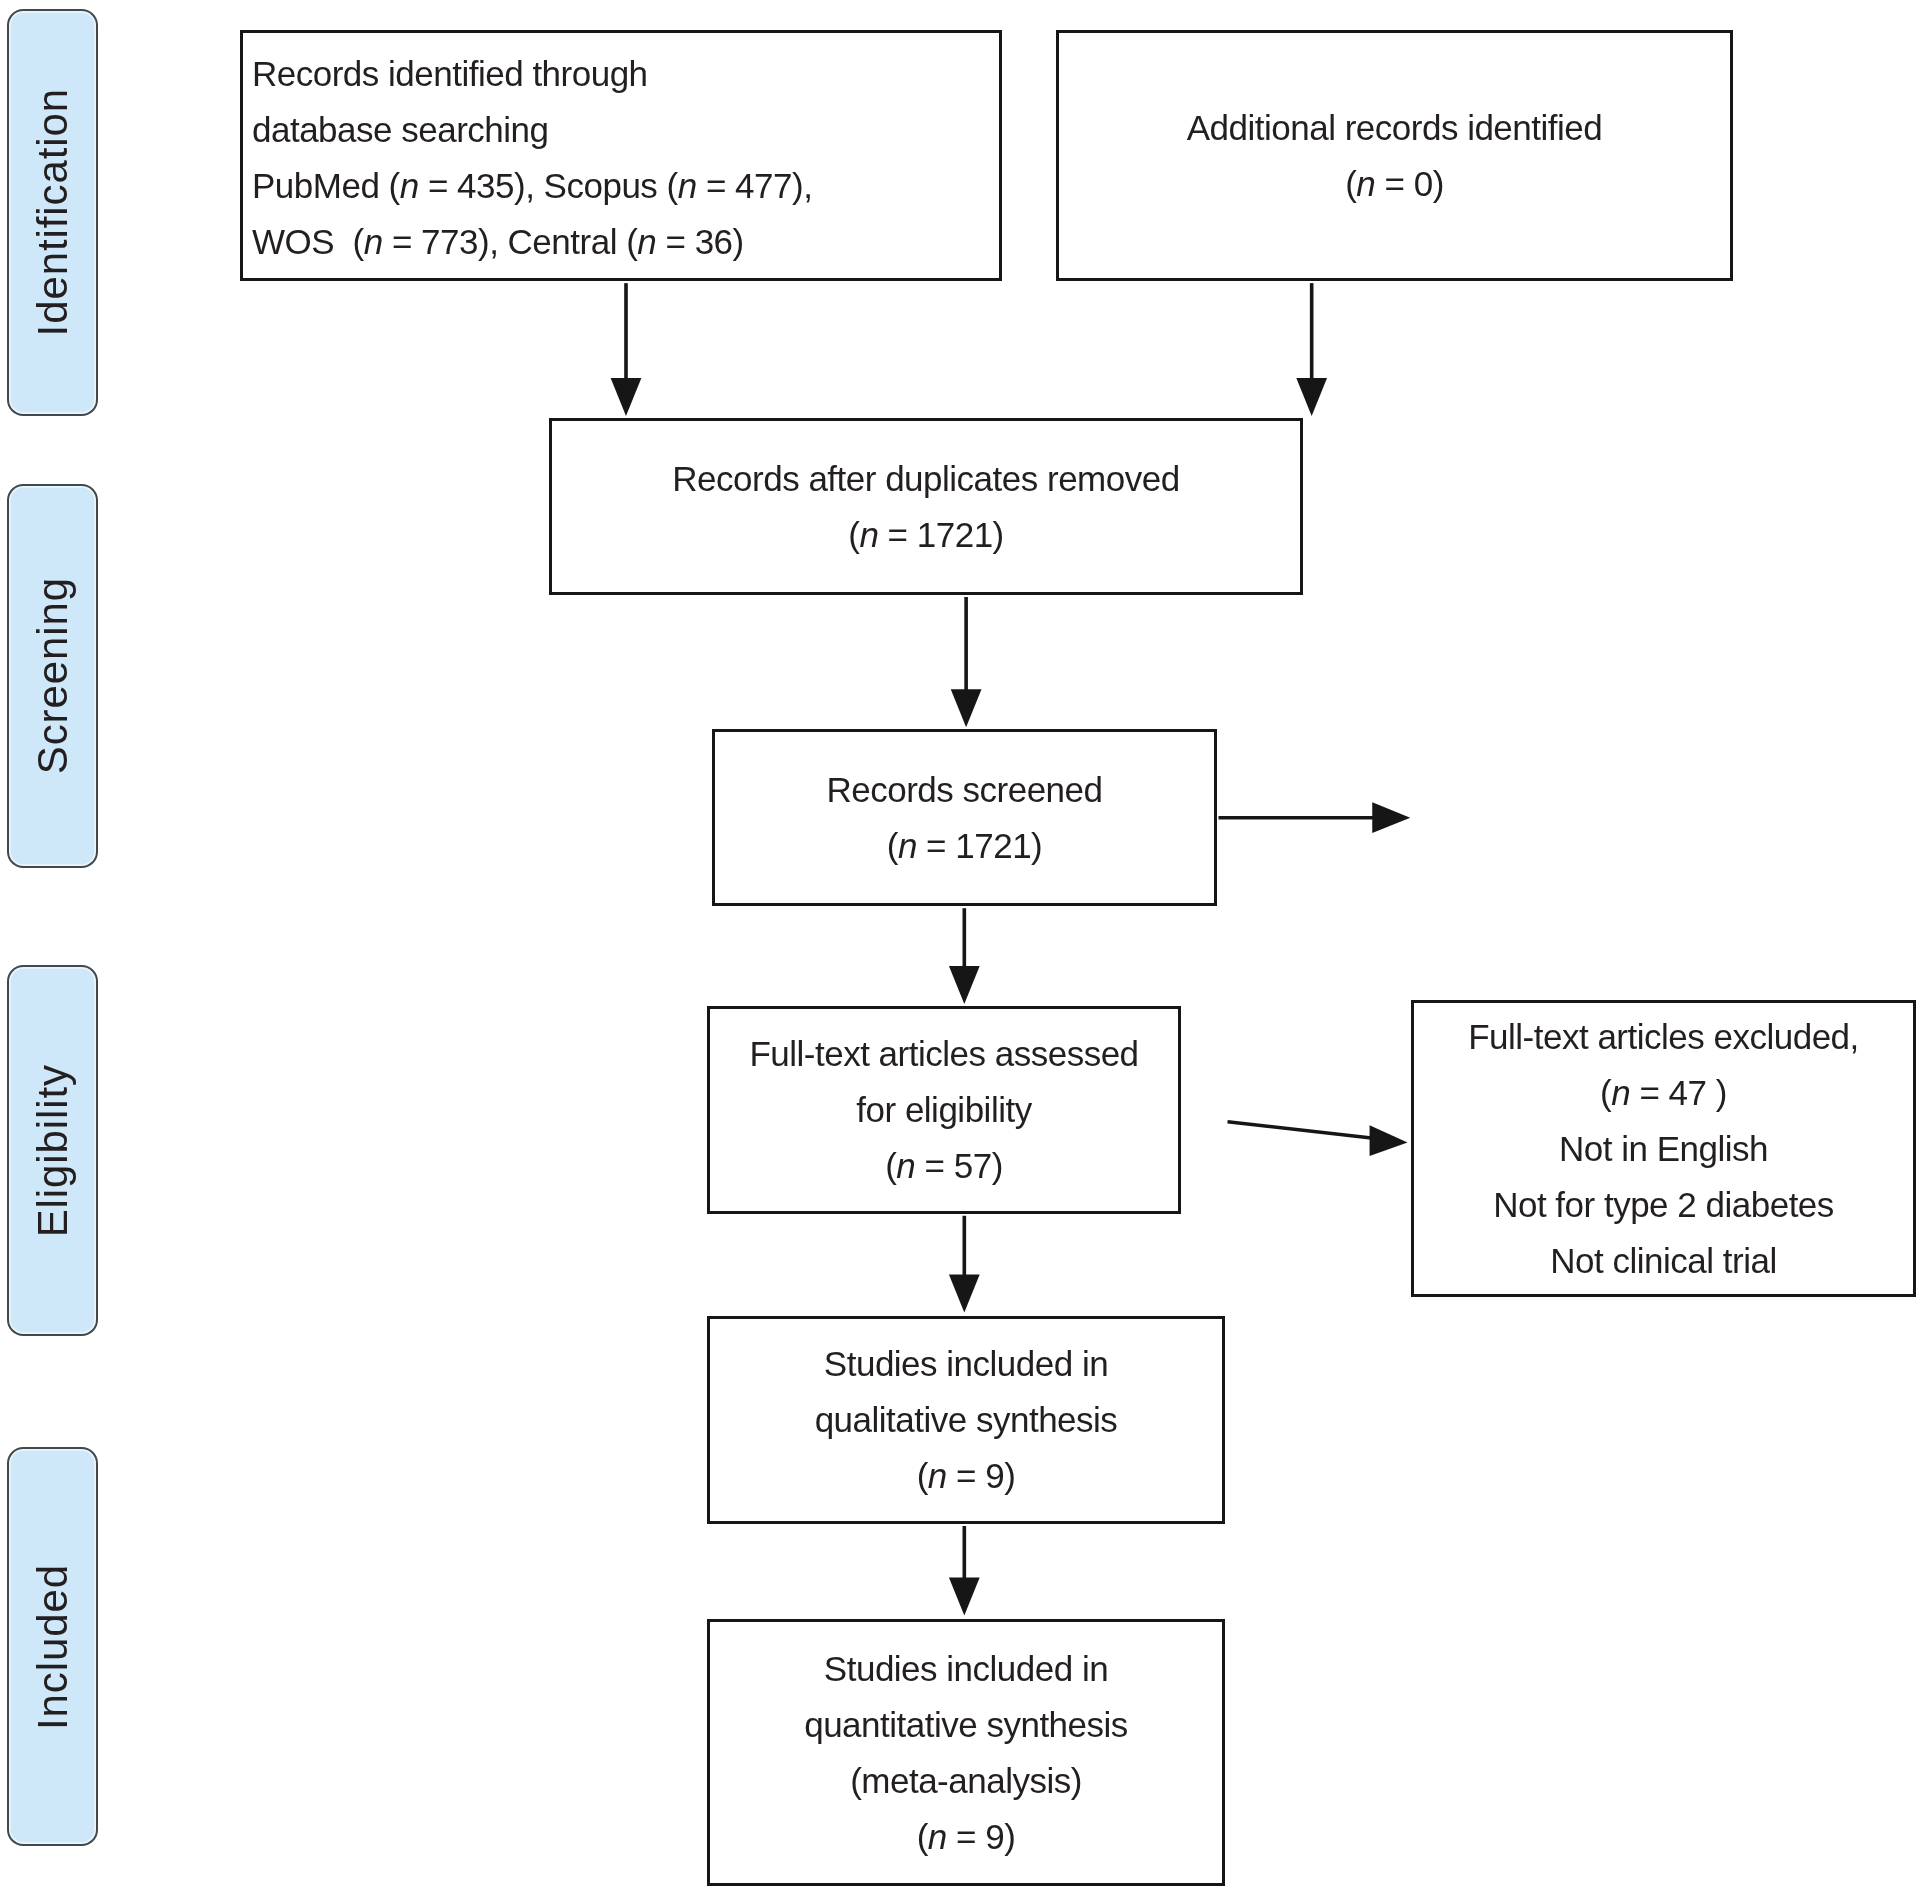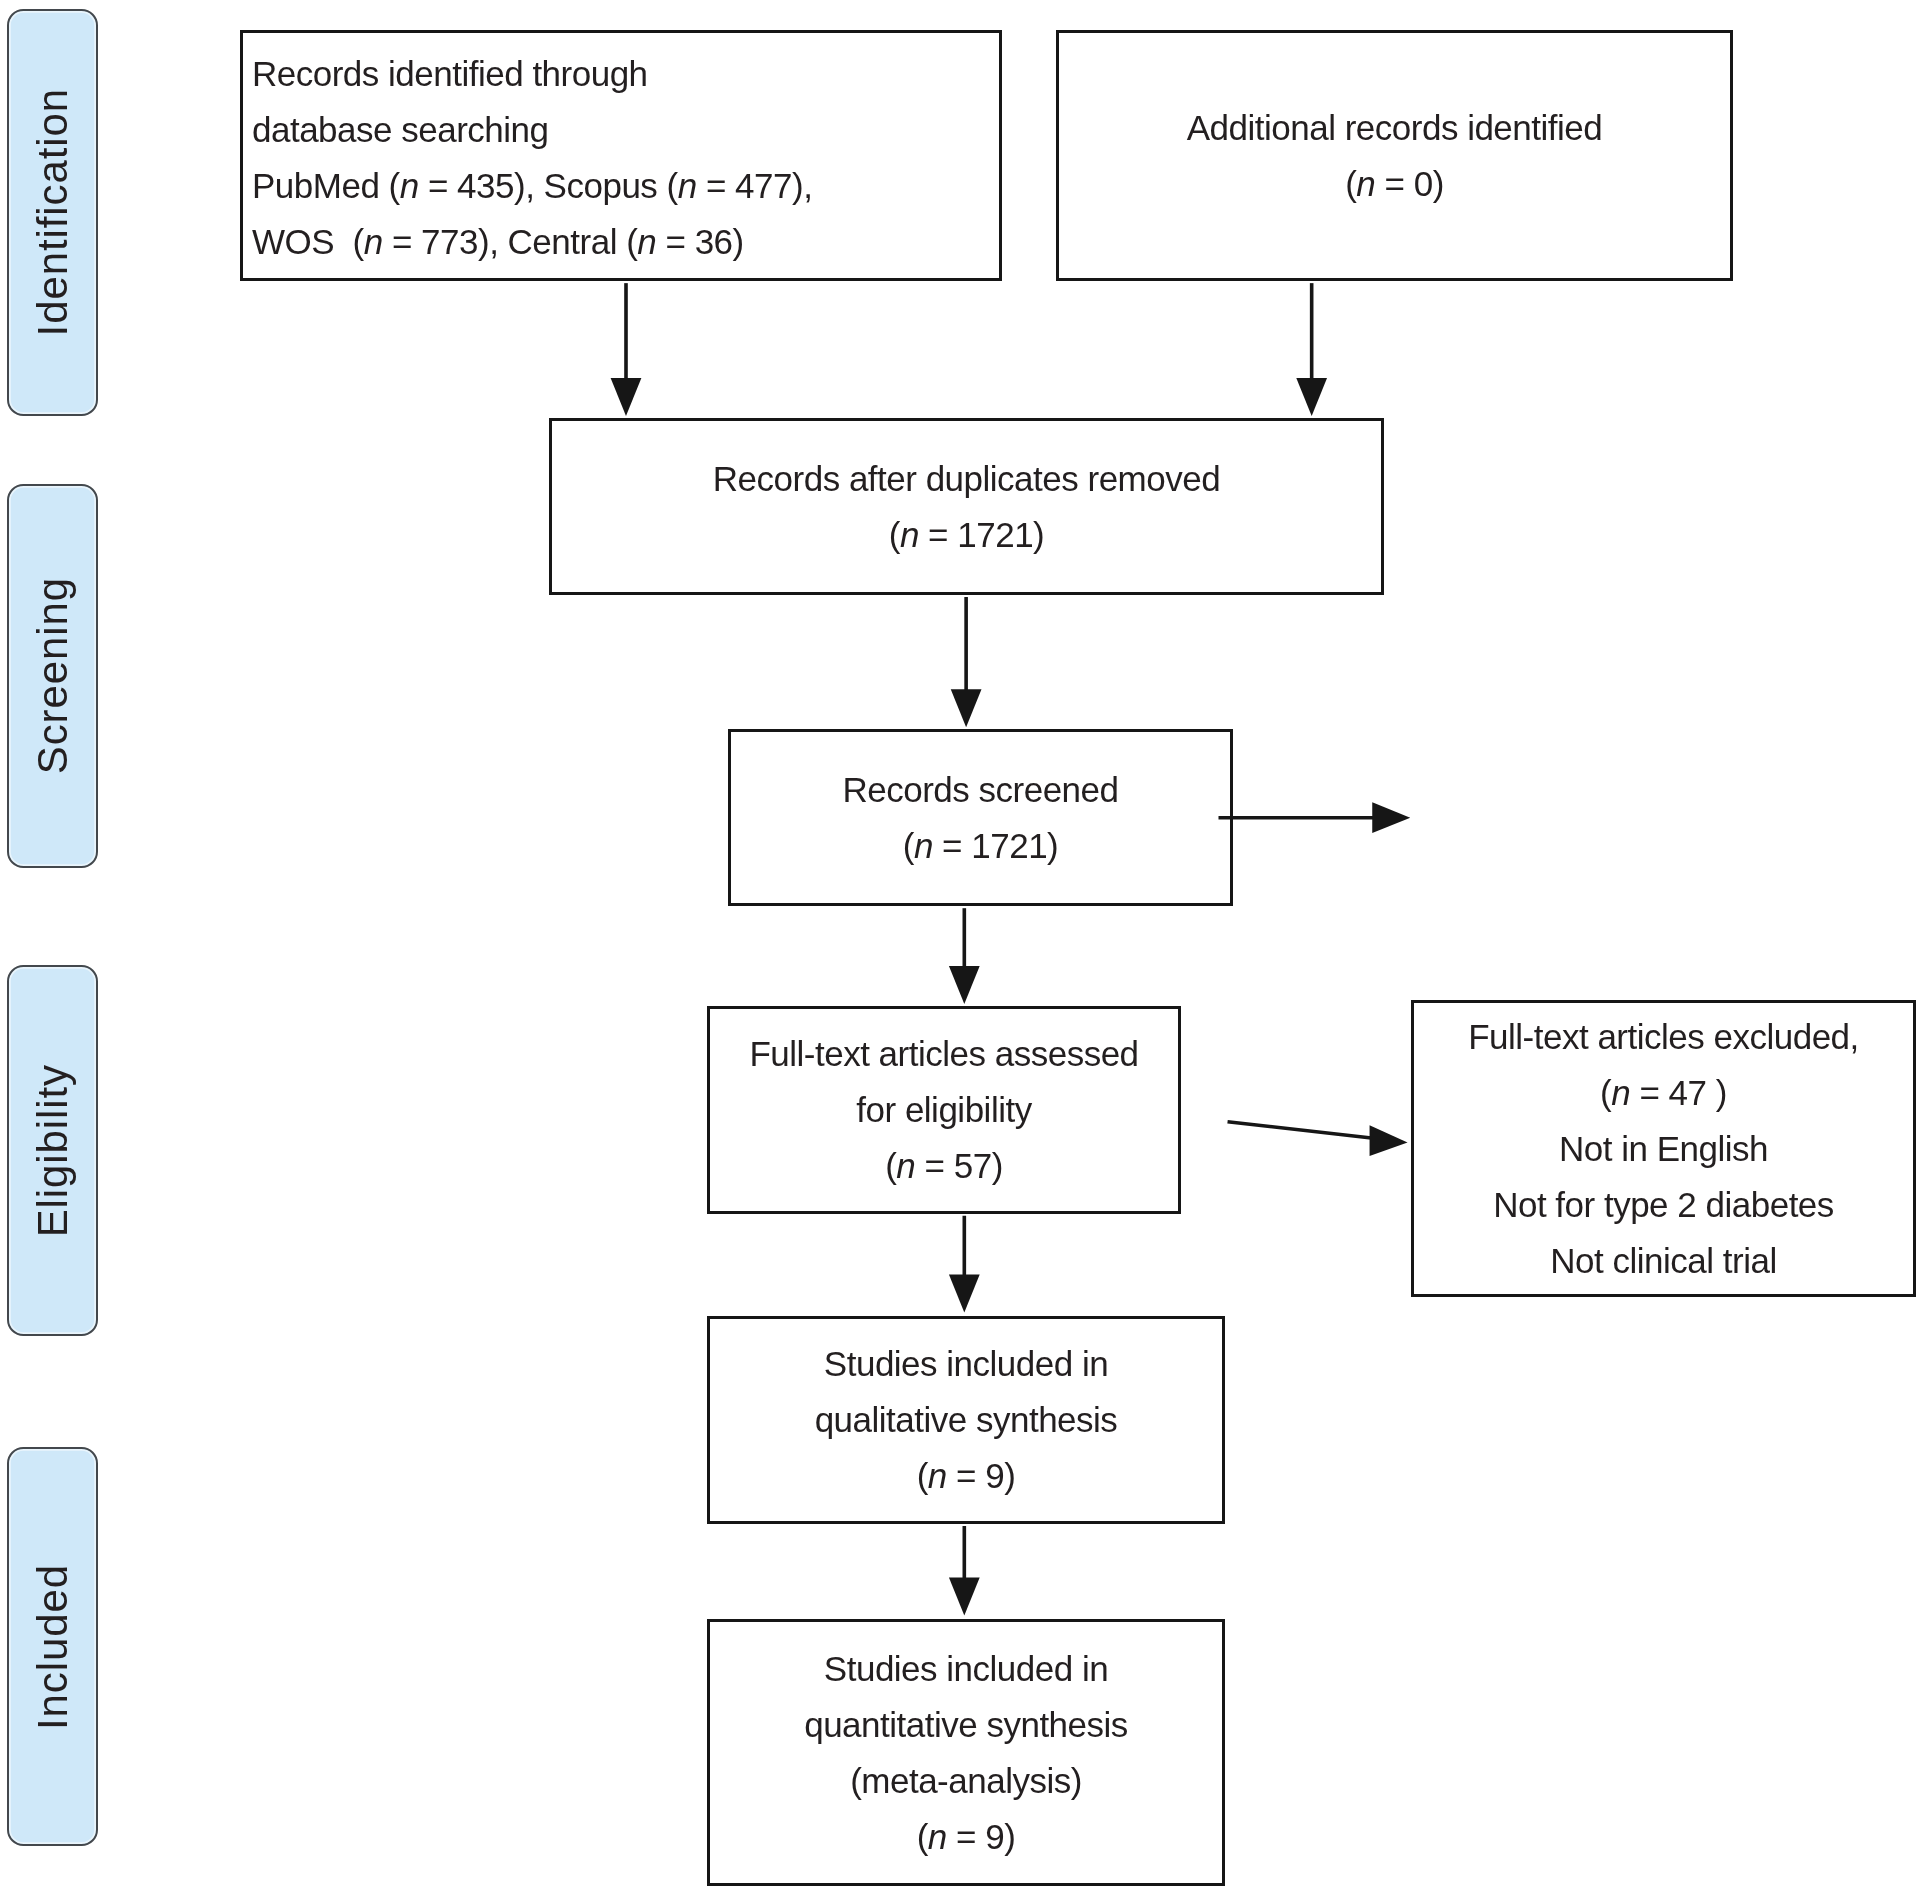--- a/index.html
+++ b/index.html
@@ -74,26 +74,26 @@
     <div class="line">database searching</div>
     <div class="line">PubMed (<i>n</i> = 435), Scopus (<i>n</i> = 477),</div>
     <div class="line">WOS  (<i>n</i> = 773), Central (<i>n</i> = 36)</div>
   </div>
 
   <div class="box" style="left:1056px;top:30px;width:677px;height:251px;">
     <div class="line">Additional records identified</div>
     <div class="line">(<i>n</i> = 0)</div>
   </div>
 
-  <div class="box" style="left:549px;top:418px;width:835px;height:177px;">
+  <div class="box" style="left:549px;top:418px;width:754px;height:177px;">
     <div class="line">Records after duplicates removed</div>
     <div class="line">(<i>n</i> = 1721)</div>
   </div>
 
-  <div class="box" style="left:712px;top:729px;width:505px;height:177px;margin-left:16px;">
+  <div class="box" style="left:712px;top:729px;width:505px;height:177px;">
     <div class="line">Records screened</div>
     <div class="line">(<i>n</i> = 1721)</div>
   </div>
 
 
   <div class="box" style="left:707px;top:1006px;width:474px;height:208px;">
     <div class="line">Full-text articles assessed</div>
     <div class="line">for eligibility</div>
     <div class="line">(<i>n</i> = 57)</div>
   </div>

